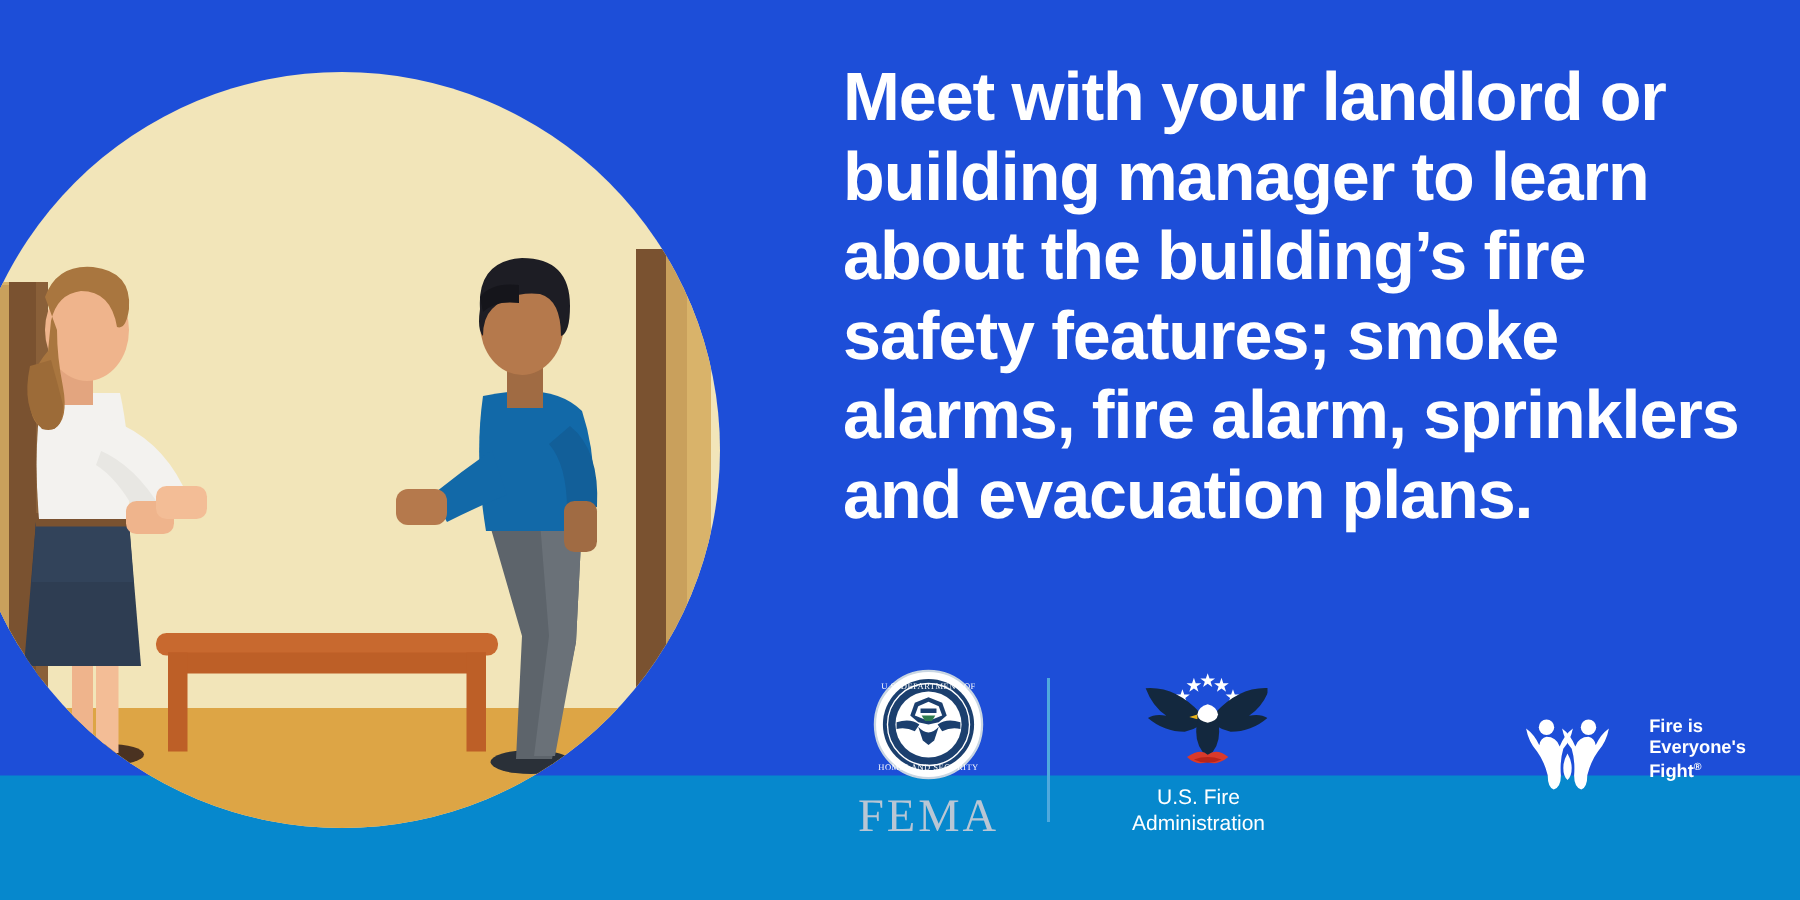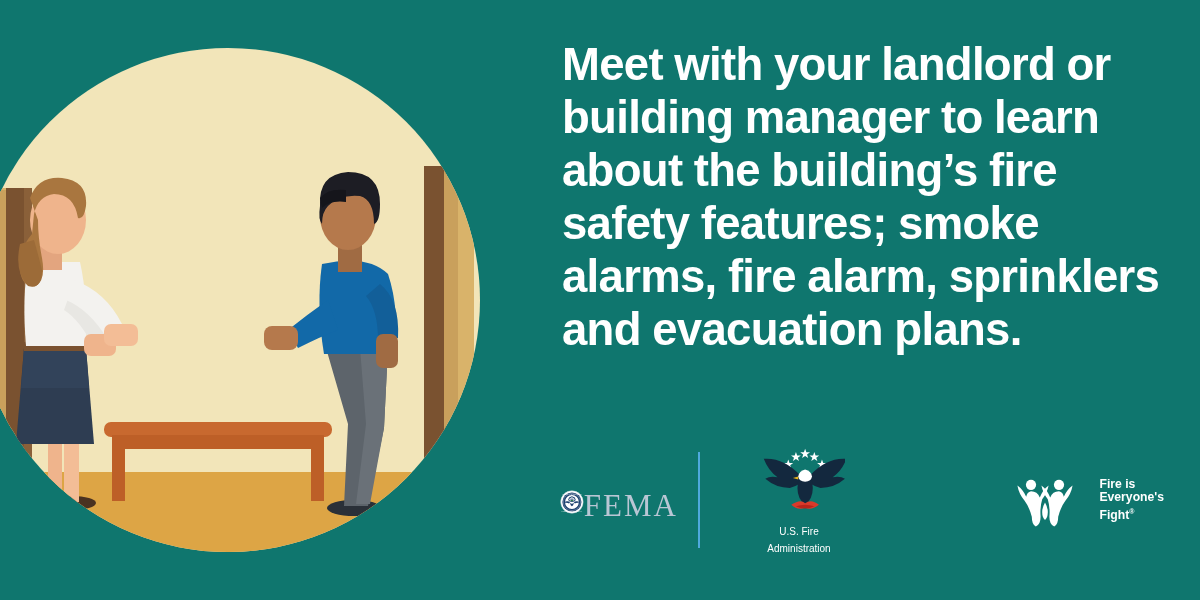--- a/index.html
+++ b/index.html
@@ -7,22 +7,22 @@
   html,body { width:1200px; height:600px; }
   body {
     font-family:"Liberation Sans", sans-serif;
     background:#0688cd;
     overflow:hidden;
     position:relative;
   }
   #poster {
     position:relative;
     width:1200px;
-    height:600px;
-    background:#0f766e;
+    height:517px;
+    background:#1d4ed8;
     padding-left:20px;
   }
 
   
   .illo-wrap {
     position:absolute;
     left:-24px;
     top:48px;
     width:504px;
     height:504px;
@@ -57,21 +57,21 @@
     position:absolute;
     left:0;
     top:0;
     display:flex;
     align-items:center;
     height:120px;
   }
   .fema-logo {
     width:118px;
     display:flex;
-    flex-direction:row;
+    flex-direction:column;
     align-items:center;
     justify-content:flex-start;
     padding-top:4px;
   }
   .fema-seal { display:block; }
   .fema-word {
     font-family:"Liberation Serif", serif;
     color:#b9c6d4;
     font-size:31px;
     letter-spacing:2px;
@@ -88,21 +88,21 @@
   }
   .usfa-logo {
     width:150px;
     display:flex;
     flex-direction:column;
     align-items:center;
     padding-top:2px;
   }
   .usfa-text {
     color:#ffffff;
-    font-size:10px;
+    font-size:14px;
     line-height:17px;
     text-align:center;
     margin-top:6px;
     white-space:pre-line;
   }
 
   
   .feef {
     position:absolute;
     right:16px;

